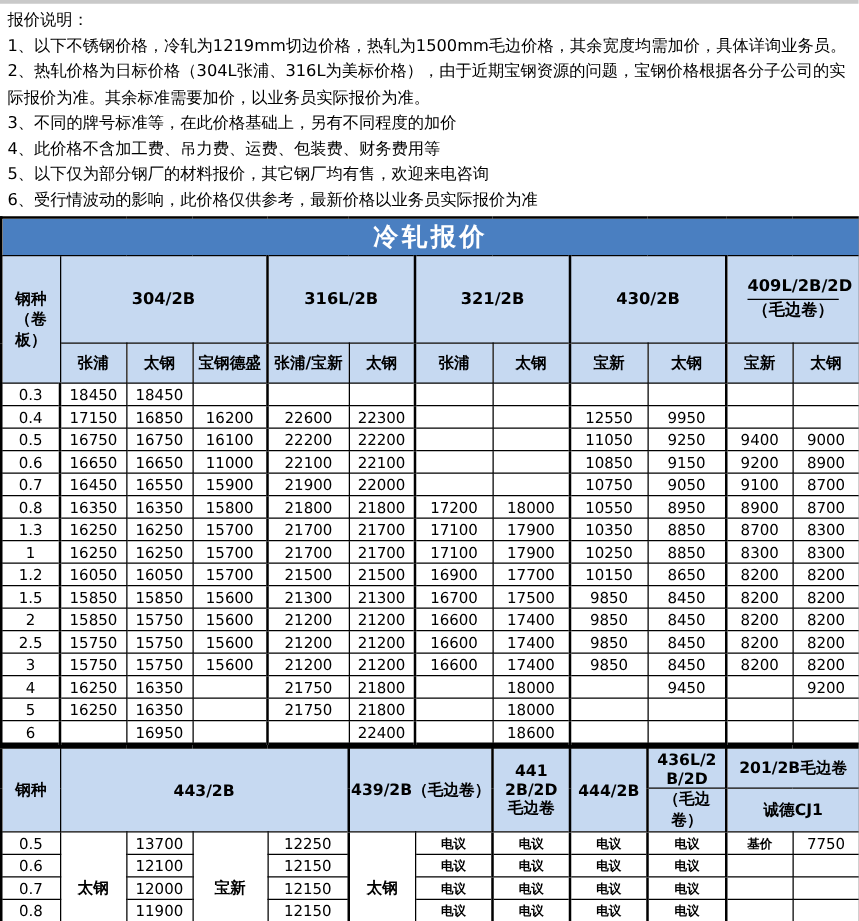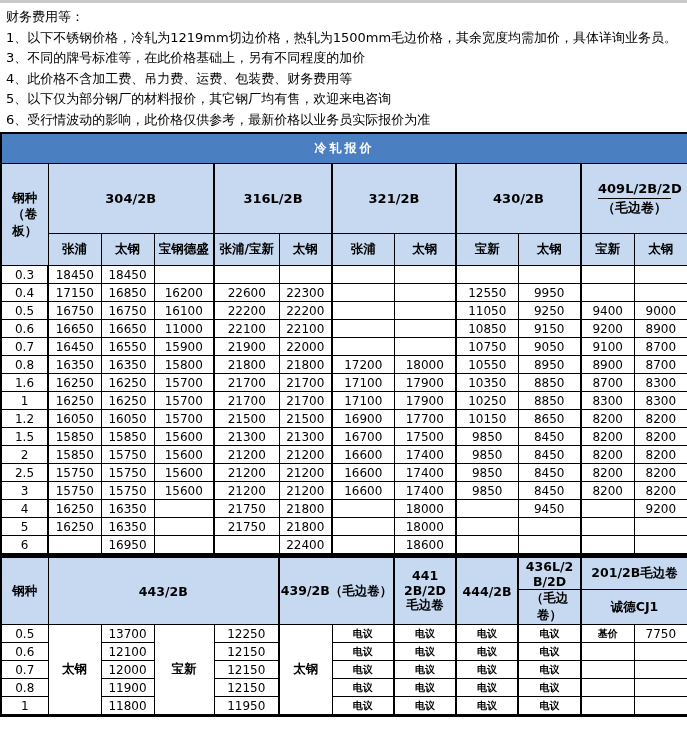--- a/index.html
+++ b/index.html
@@ -11,21 +11,21 @@
   .notes{padding:4px 6px 2px 6px;font-size:13px;line-height:20.5px}
   .notes p{margin:0}
 
   table{border-collapse:collapse;table-layout:fixed;width:687px}
   th,td{border:1px solid #000;text-align:center;vertical-align:middle;overflow:hidden;padding:0}
   .grp{border-left:2px solid #000}
 
   .t1{border:2px solid #000;border-bottom:2px solid #000}
   .t2{border:2px solid #000;border-top:3px solid #000;border-bottom:3px solid #000}
 
-  .title-cell{background:#4a7fc1;color:#fff;font-size:12px;font-weight:bold;height:29px;letter-spacing:3px}
+  .title-cell{background:#4a7fc1;color:#fff;font-size:20px;font-weight:bold;height:29px;letter-spacing:3px}
   .hd{background:#c6d9f1;font-weight:bold;font-size:13px}
   .t1 .hr1 th{height:36px}
   .t1 .hr2 th{height:31px;font-size:12.5px}
   .corner{font-size:12.5px;word-break:break-all;line-height:1.3;padding:4px 4px}
   .split{padding:16px}
   .split div{height:18px;line-height:18px}
   .split .l2{border-top:1px solid #000}
 
   tbody td{font-size:12px;height:17px;background:#fff}
   .mill-cell{font-weight:bold;font-size:12.5px}
@@ -35,22 +35,23 @@
   .t2 .hr2 th{height:22px;font-size:12.5px}
   .pre{white-space:pre-line;line-height:1.15}
   .wbreak{word-break:break-all}
 </style>
 </head>
 <body>
 
 <div class="top-strip"></div>
 
 <div class="notes">
-  <p>财务费用等：</p>
+  <p>报价说明：</p>
   <p>1、以下不锈钢价格，冷轧为1219mm切边价格，热轧为1500mm毛边价格，其余宽度均需加价，具体详询业务员。</p>
+  <p>2、热轧价格为日标价格（304L张浦、316L为美标价格），由于近期宝钢资源的问题，宝钢价格根据各分子公司的实际报价为准。其余标准需要加价，以业务员实际报价为准。</p>
   <p>3、不同的牌号标准等，在此价格基础上，另有不同程度的加价</p>
   <p>4、此价格不含加工费、吊力费、运费、包装费、财务费用等</p>
   <p>5、以下仅为部分钢厂的材料报价，其它钢厂均有售，欢迎来电咨询</p>
   <p>6、受行情波动的影响，此价格仅供参考，最新价格以业务员实际报价为准</p>
 </div>
 
 <table class="t1">
   <colgroup>
     <col style="width:47px">
       <col style="width:53px">
@@ -173,21 +174,21 @@
         <td class="grp">21800</td>
         <td>21800</td>
         <td class="grp">17200</td>
         <td>18000</td>
         <td class="grp">10550</td>
         <td>8950</td>
         <td class="grp">8900</td>
         <td>8700</td>
       </tr>
       <tr>
-        <td>1.6</td>
+        <td>1.3</td>
         <td class="grp">16250</td>
         <td>16250</td>
         <td>15700</td>
         <td class="grp">21700</td>
         <td>21700</td>
         <td class="grp">17100</td>
         <td>17900</td>
         <td class="grp">10350</td>
         <td>8850</td>
         <td class="grp">8700</td>

